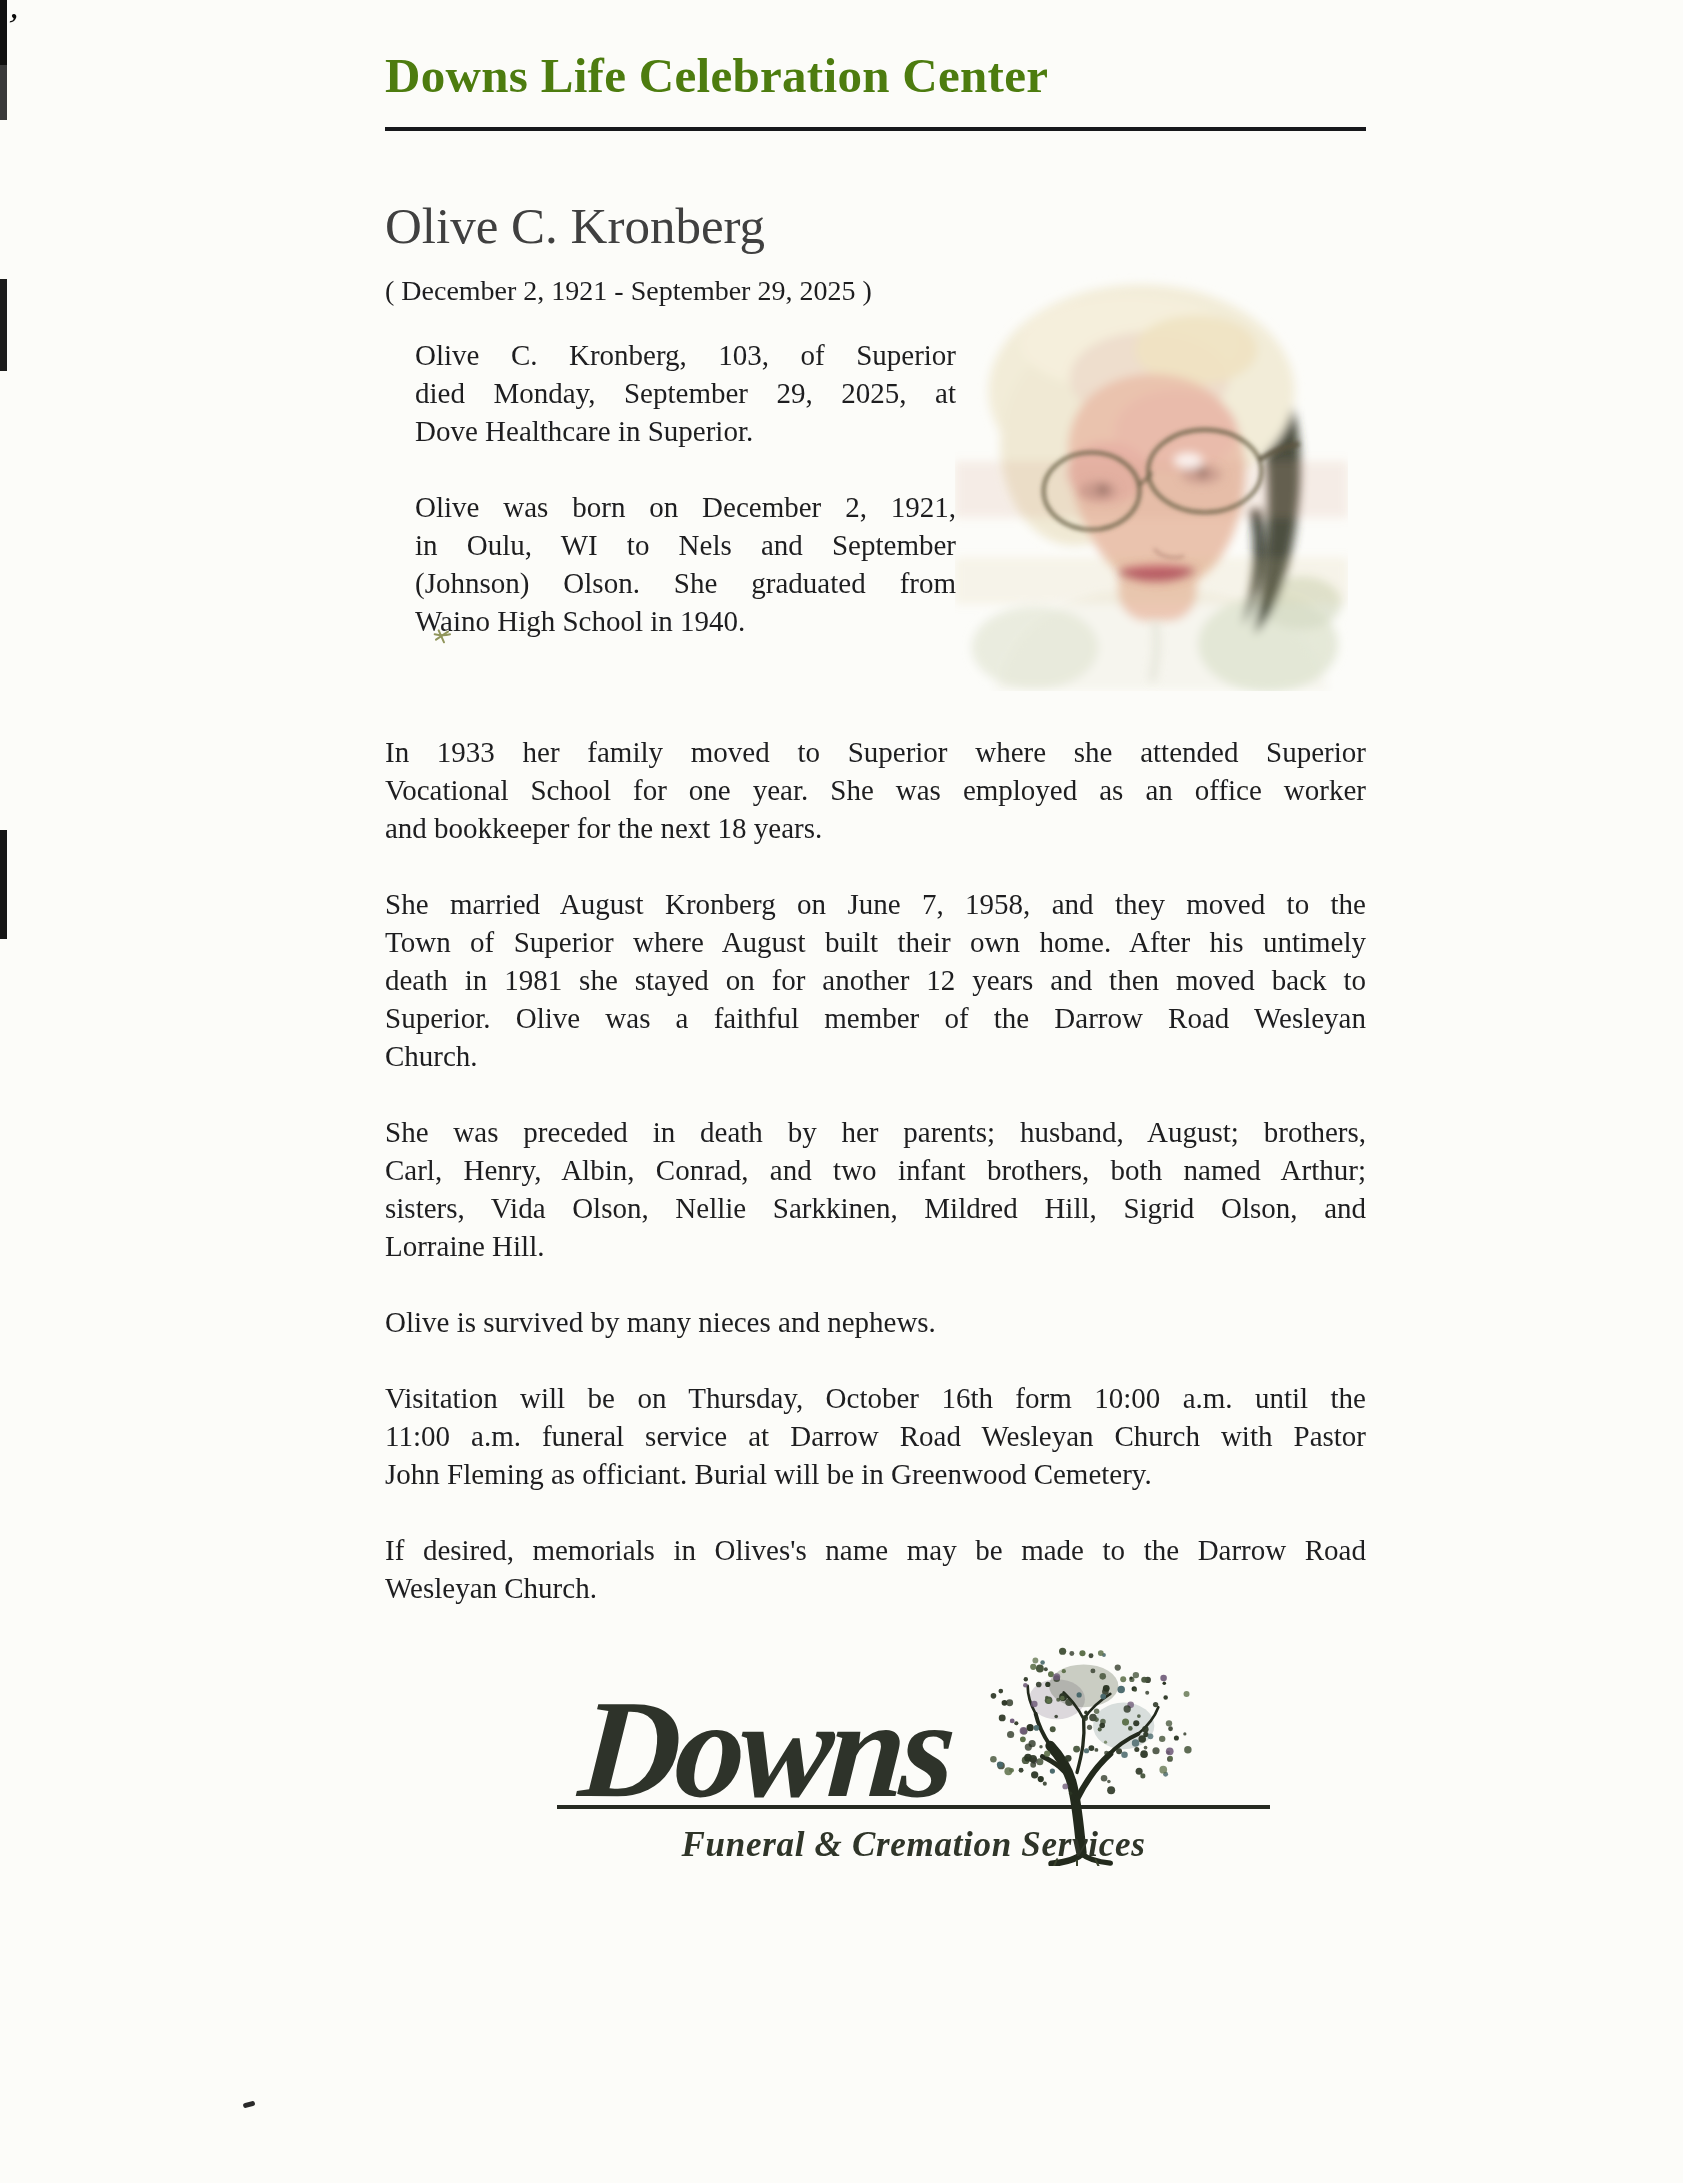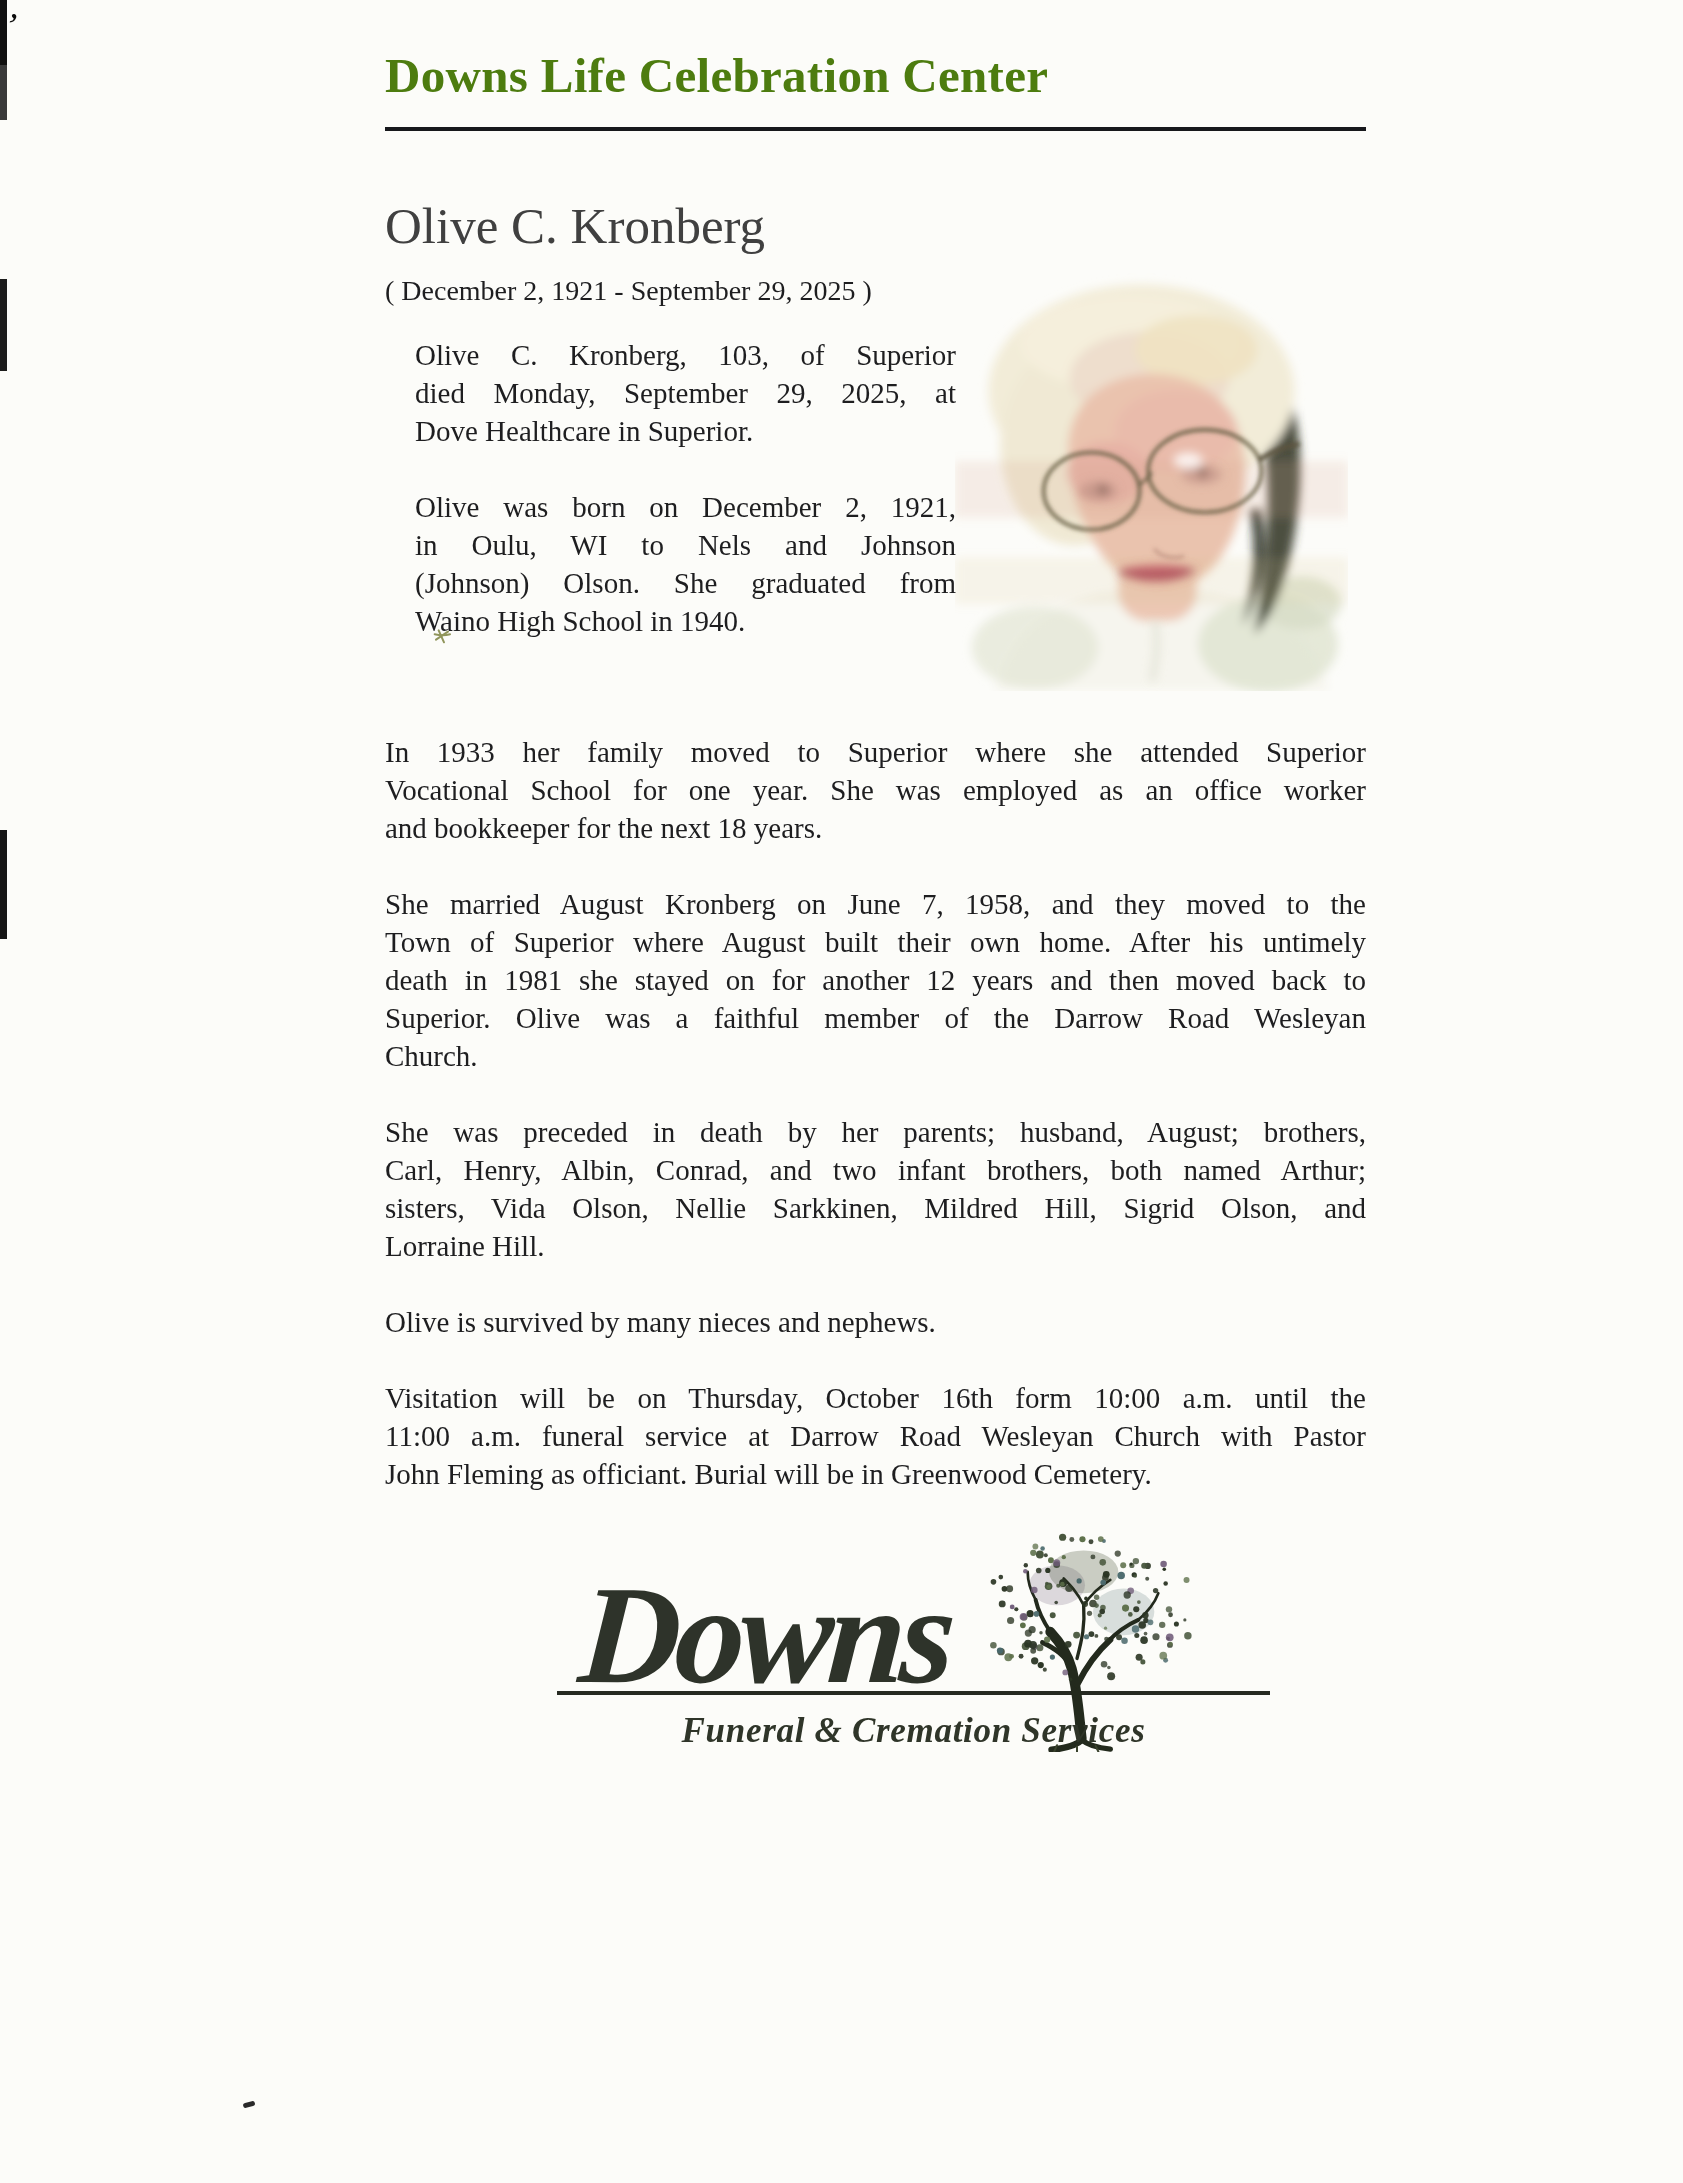--- a/index.html
+++ b/index.html
@@ -75,21 +75,21 @@
       <div class="obit-dates">( December 2, 1921 - September 29, 2025 )</div>
 
       <div class="intro-col">
         <div class="para">
             <div class="jline">Olive C. Kronberg, 103, of Superior</div>
             <div class="jline">died Monday, September 29, 2025, at</div>
             <div class="jline jline-last">Dove Healthcare in Superior.</div>
           </div>
         <div class="para">
             <div class="jline">Olive was born on December 2, 1921,</div>
-            <div class="jline">in Oulu, WI to Nels and Johnson</div>
+            <div class="jline">in Oulu, WI to Nels and September</div>
             <div class="jline">(Johnson) Olson. She graduated from</div>
             <div class="jline jline-last">Waino High School in 1940.</div>
           </div>
       </div>
 
       <svg class="portrait" viewBox="0 0 590 630">
         <defs>
           <filter id="soft" x="-20%" y="-20%" width="140%" height="140%">
               <feGaussianBlur stdDeviation="7"></feGaussianBlur>
             </filter>
@@ -155,20 +155,24 @@
           <div class="jline">sisters, Vida Olson, Nellie Sarkkinen, Mildred Hill, Sigrid Olson, and</div>
           <div class="jline jline-last">Lorraine Hill.</div>
         </div>
       <div class="para">
           <div class="jline jline-last">Olive is survived by many nieces and nephews.</div>
         </div>
       <div class="para">
           <div class="jline">Visitation will be on Thursday, October 16th form 10:00 a.m. until the</div>
           <div class="jline">11:00 a.m. funeral service at Darrow Road Wesleyan Church with Pastor</div>
           <div class="jline jline-last">John Fleming as officiant. Burial will be in Greenwood Cemetery.</div>
+        </div>
+      <div class="para">
+          <div class="jline">If desired, memorials in Olives's name may be made to the Darrow Road</div>
+          <div class="jline jline-last">Wesleyan Church.</div>
         </div>
     </div>
 
     <div class="logo">
       <div class="logo-wordmark">Downs</div>
       <div class="logo-divider"></div>
       <svg class="logo-tree" viewBox="0 0 330 340">
         <g filter="none">
           <ellipse cx="120" cy="90" rx="42" ry="30" fill="#6e5a78" opacity="0.22"></ellipse>
           <ellipse cx="220" cy="130" rx="46" ry="35" fill="#4d6a67" opacity="0.2"></ellipse>

